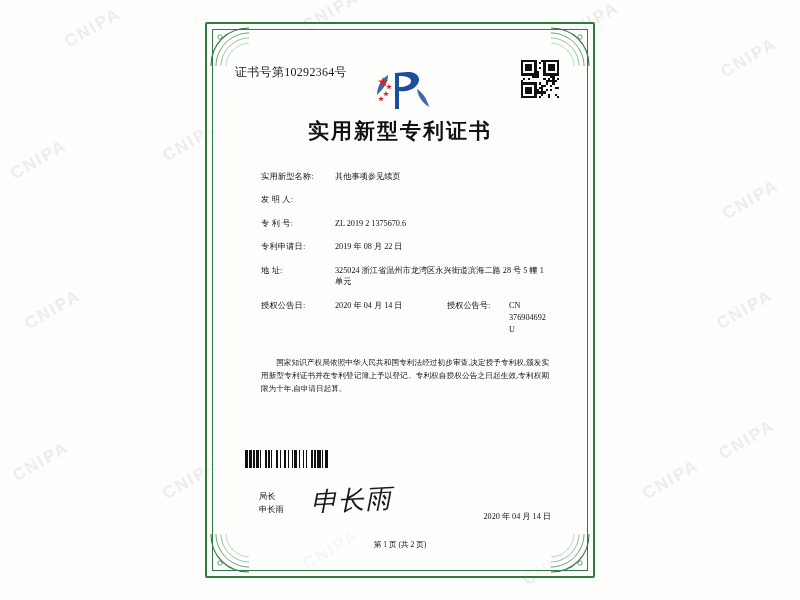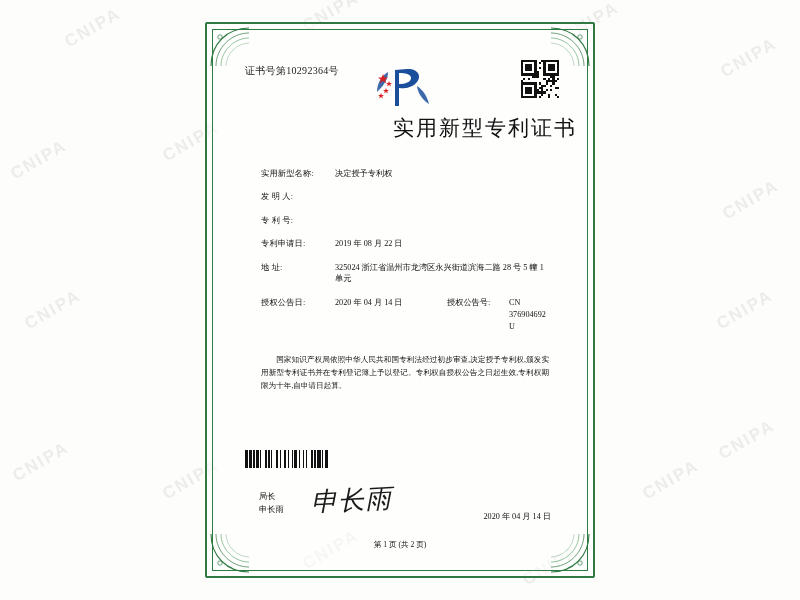--- a/index.html
+++ b/index.html
@@ -61,24 +61,24 @@
   .c-tl { left: 2px;  top: 2px; }
   .c-tr { right: 2px; top: 2px; transform: scaleX(-1); }
   .c-bl { left: 2px;  bottom: 2px; transform: scaleY(-1); }
   .c-br { right: 2px; bottom: 2px; transform: scale(-1,-1); }
 
   .content {
     position: absolute;
     left: 18px; top: 14px; right: 18px; bottom: 14px;
   }
   .cert-no {
-    font-size: 10px;
+    font-size: 12px;
     color: #1b1b1b;
     margin-top: 28px;
-    margin-left: 22px;
+    margin-left: 12px;
     letter-spacing: 0.3px;
   }
   
   .qr {
     position: absolute;
     right: 18px;
     top: 24px;
     width: 38px;
     height: 38px;
   }
@@ -97,23 +97,23 @@
     text-align: center;
     margin-top: -14px;
     height: 48px;
   }
   .logo {
     display: inline-block;
     width: 70px;
     height: 46px;
   }
   .title {
-    text-align: right;
+    text-align: center;
     font-size: 21px;
-    font-weight: normal;
+    font-weight: bold;
     letter-spacing: 2px;
     color: #111;
     margin-top: 2px;
     font-family: "Liberation Serif", serif;
   }
   .fields {
     margin-top: 26px;
     padding-left: 38px;
     padding-right: 26px;
   }
@@ -585,27 +585,28 @@
             </g>
           </svg>
         </span>
       </div>
 
       <div class="title">实用新型专利证书</div>
 
       <div class="fields">
         <div class="row">
           <div class="lbl">实用新型名称:</div>
-          <div class="val">决定授予专利权</div>
+          <div class="val">其他事项参见续页</div>
         </div>
         <div class="row">
           <div class="lbl">发 明 人:</div>
         </div>
         <div class="row">
           <div class="lbl">专 利 号:</div>
+          <div class="val">ZL 2019 2 1375670.6</div>
         </div>
         <div class="row">
           <div class="lbl">专利申请日:</div>
           <div class="val">2019 年 08 月 22 日</div>
         </div>
         <div class="row">
           <div class="lbl">地 址:</div>
           <div class="val">325024 浙江省温州市龙湾区永兴街道滨海二路 28 号 5 幢 1 单元</div>
         </div>
         <div class="row two">

